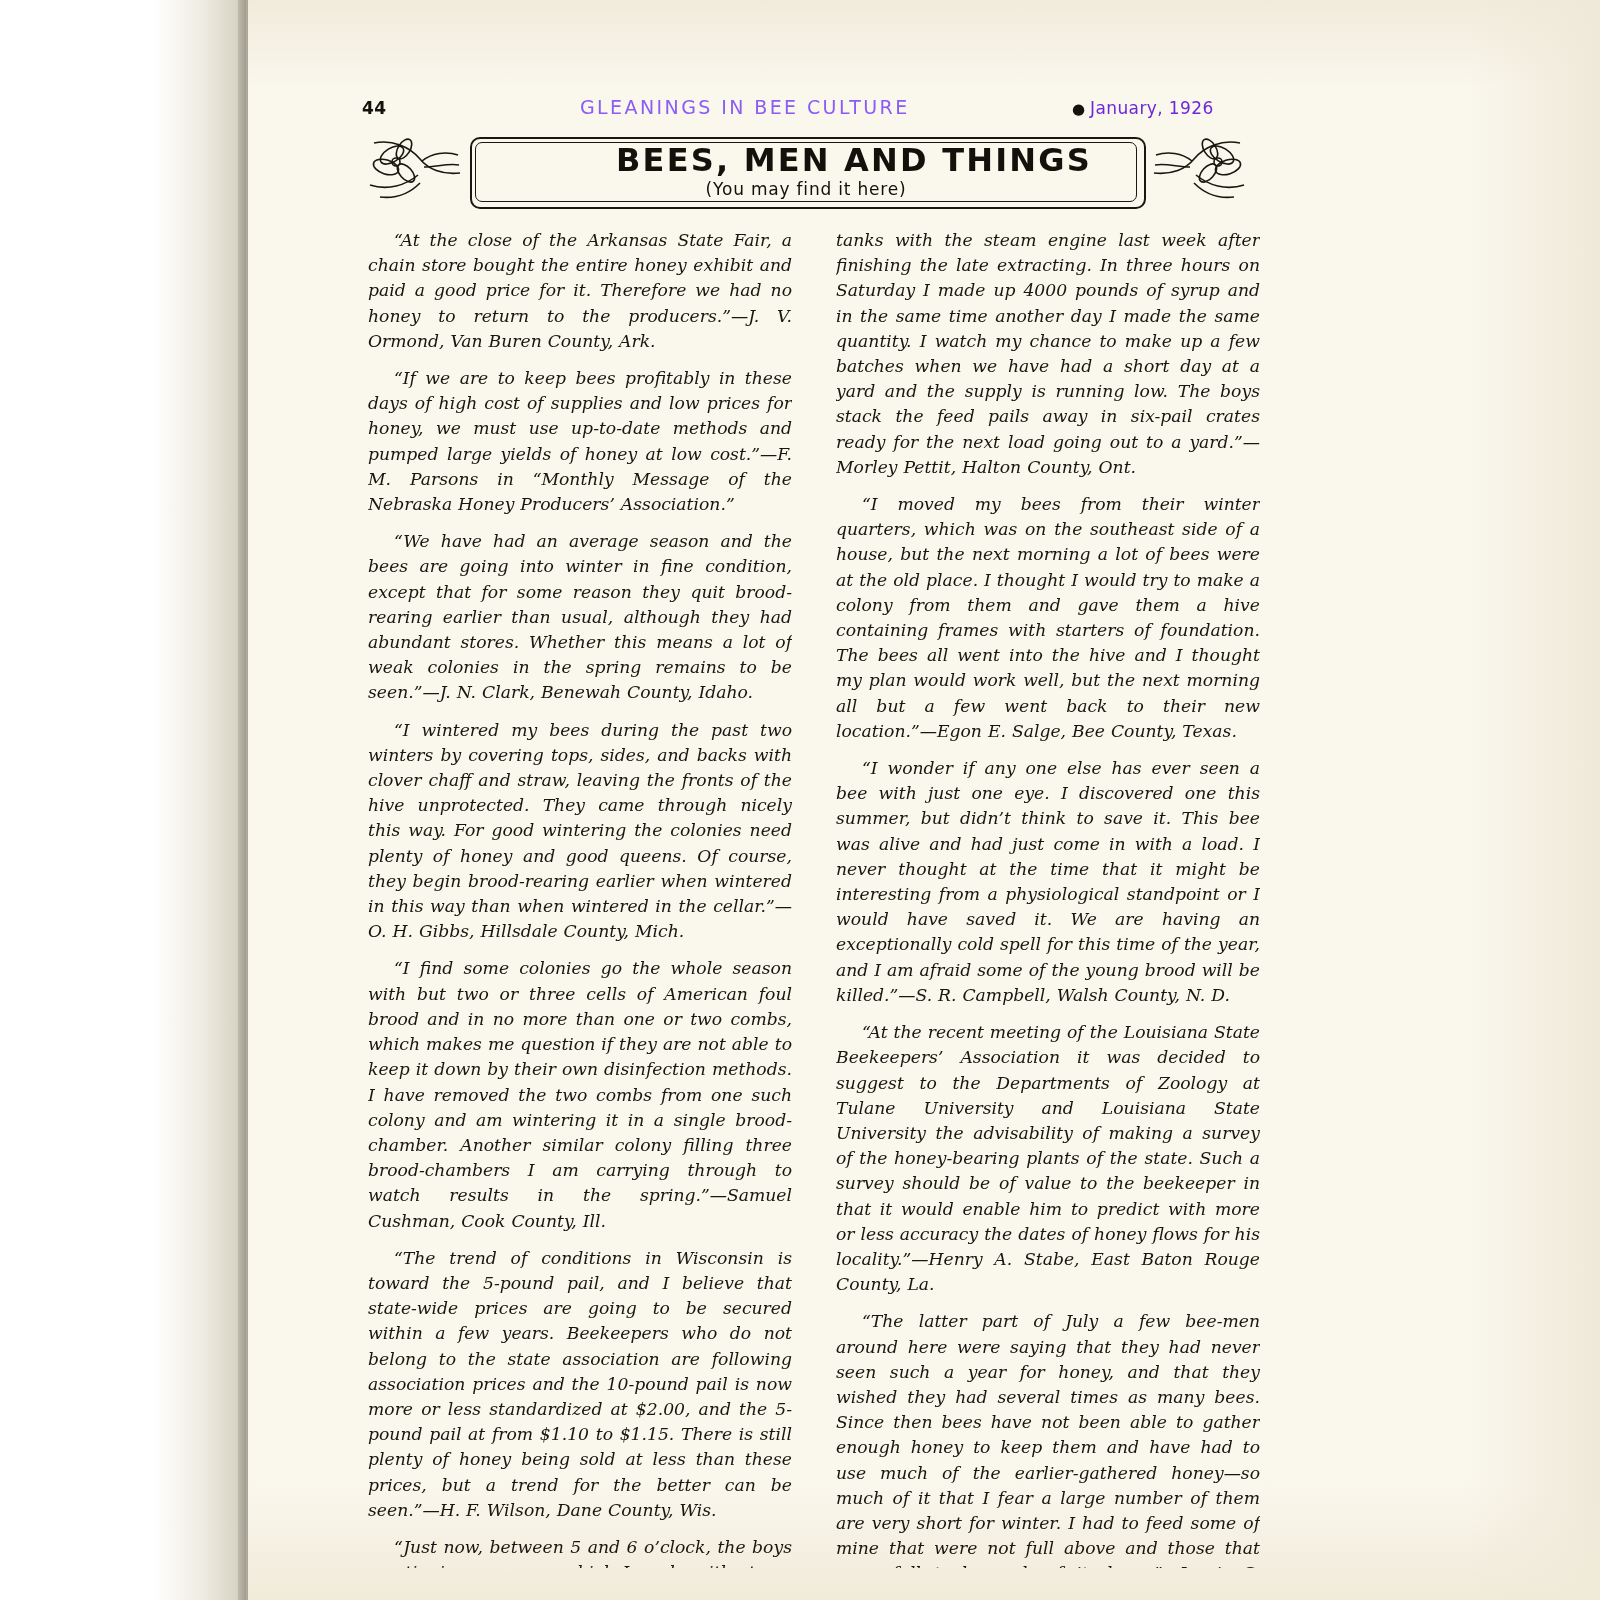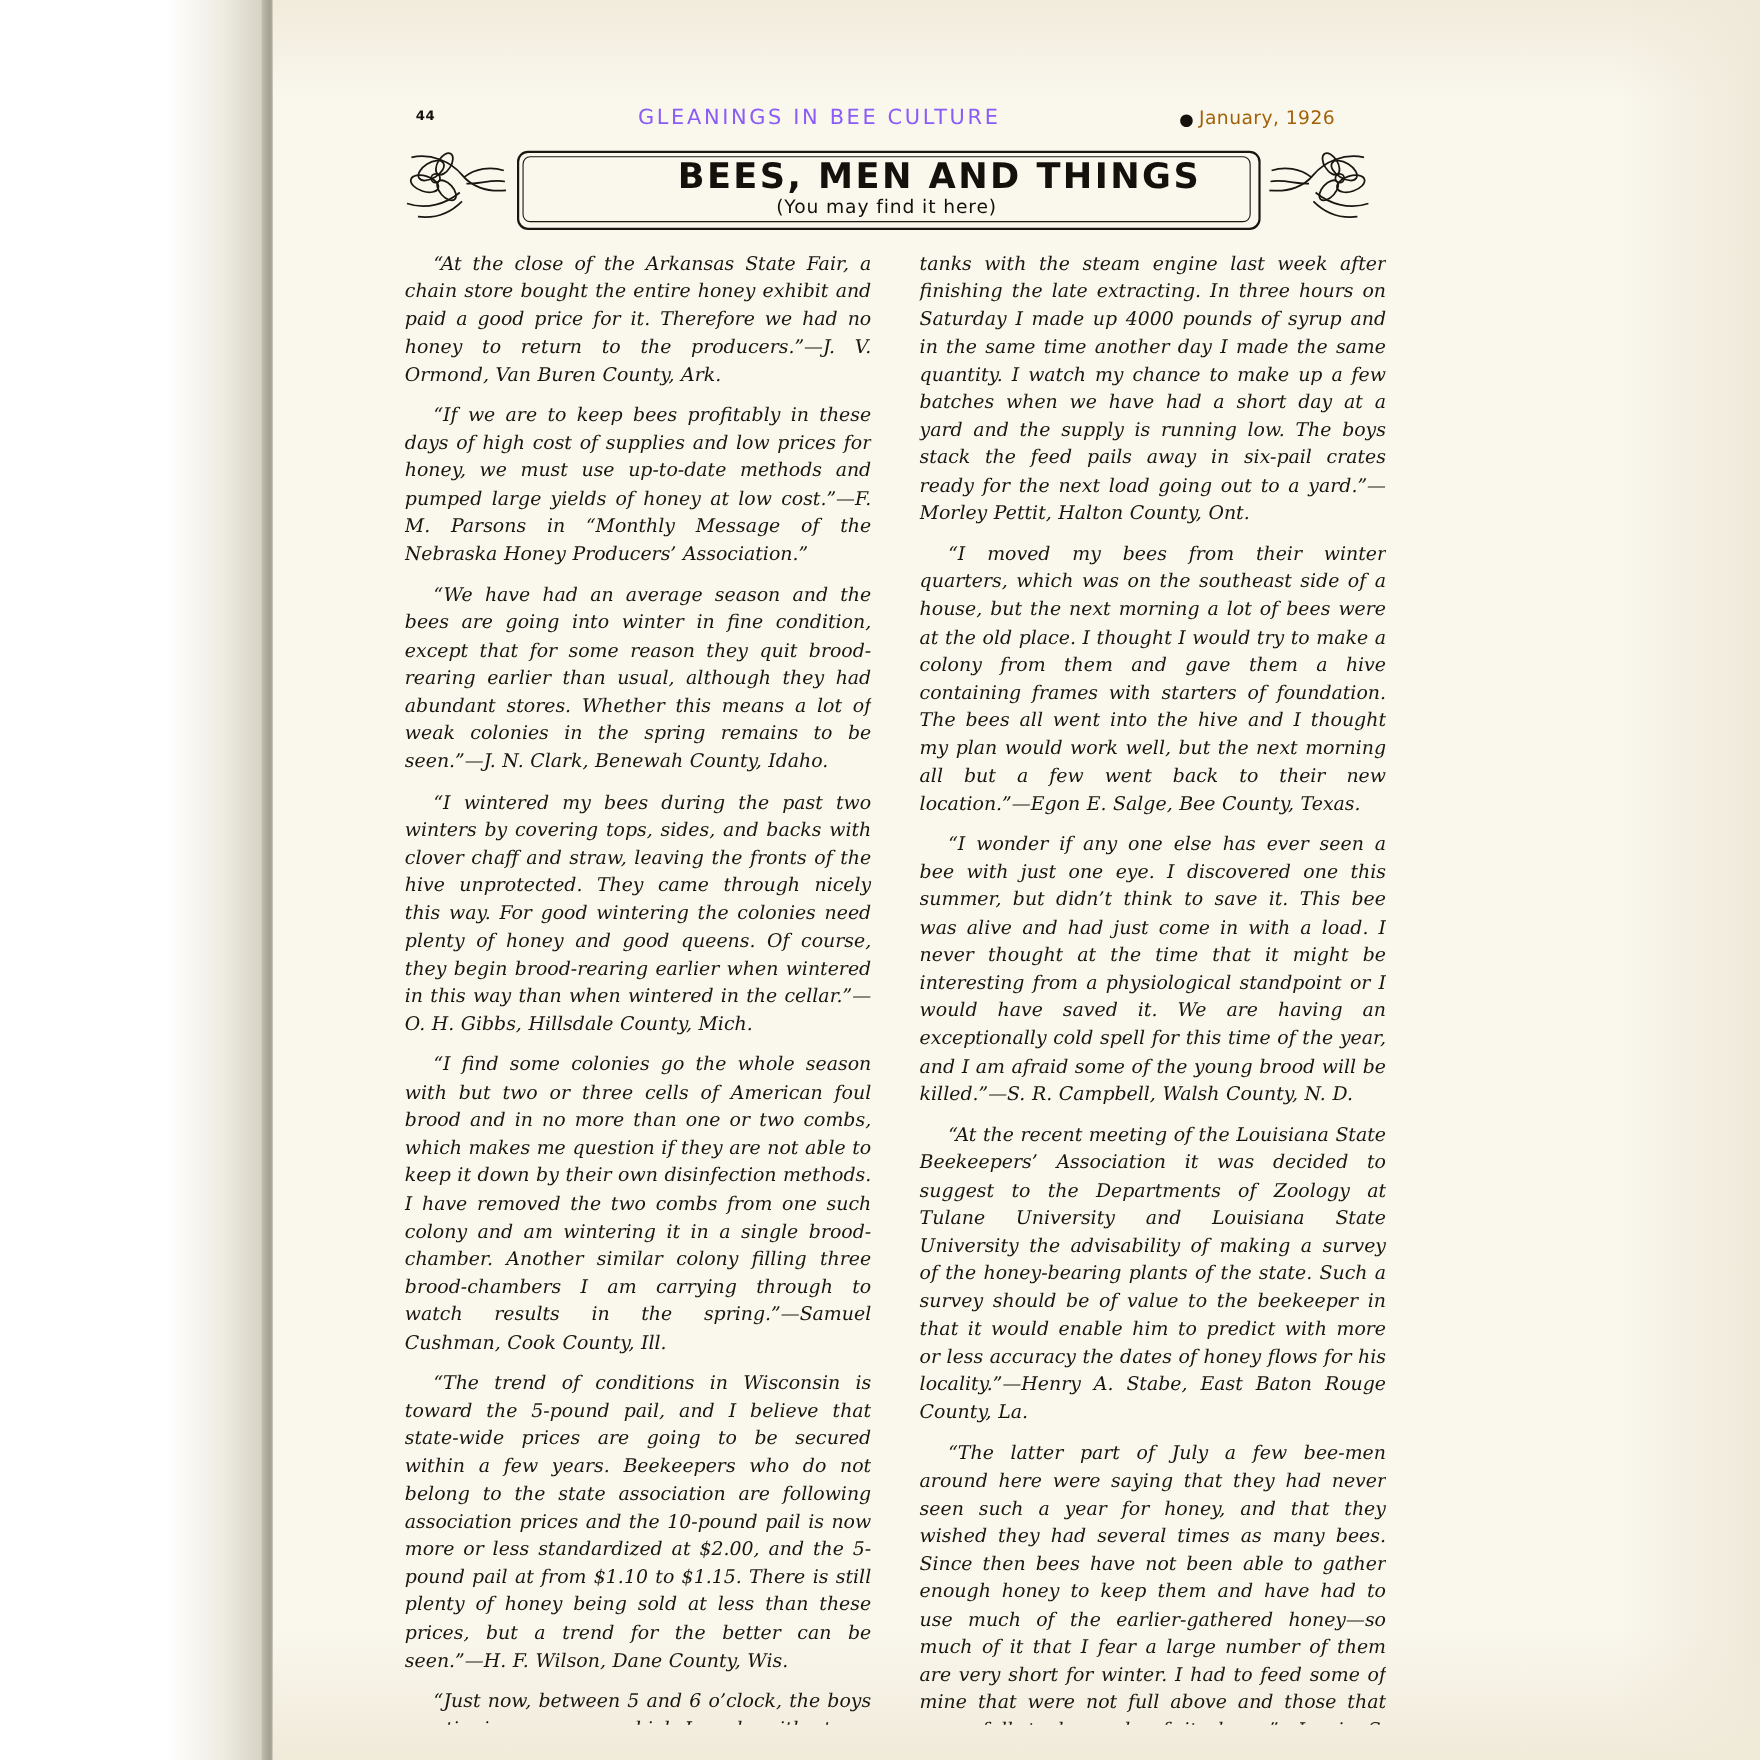--- a/index.html
+++ b/index.html
@@ -58,36 +58,36 @@
   }
 
   
   #runhead {
     position: absolute;
     left: 362px; top: 96px;
     width: 890px; height: 26px;
     font-family: "DejaVu Sans", sans-serif;
   }
   #runhead .pagenum {
-    position: absolute; left: 16px; top: 2px;
-    font-size: 12px; font-weight: 700; letter-spacing: .5px;
+    position: absolute; left: 0; top: 2px;
+    font-size: 17px; font-weight: 700; letter-spacing: .5px;
     color: #15120d;
   }
   #runhead .mag {
     position: absolute; left: 218px; top: 0;
     font-size: 19px; letter-spacing: 2.4px;
     color: #8b5cf6;
   }
   #runhead .bullet {
     position: absolute; left: 710px; top: 4px;
     font-size: 15px; color: #15120d;
   }
   #runhead .issue {
     position: absolute; left: 728px; top: 2px;
-    font-size: 17px; letter-spacing: .4px; color: #a16207;
+    font-size: 17px; letter-spacing: .4px; color: #6d28d9;
   }
 
   
   #banner {
     position: absolute;
     left: 362px; top: 133px;
     width: 890px; height: 78px;
   }
   #banner .frame {
     position: absolute;

